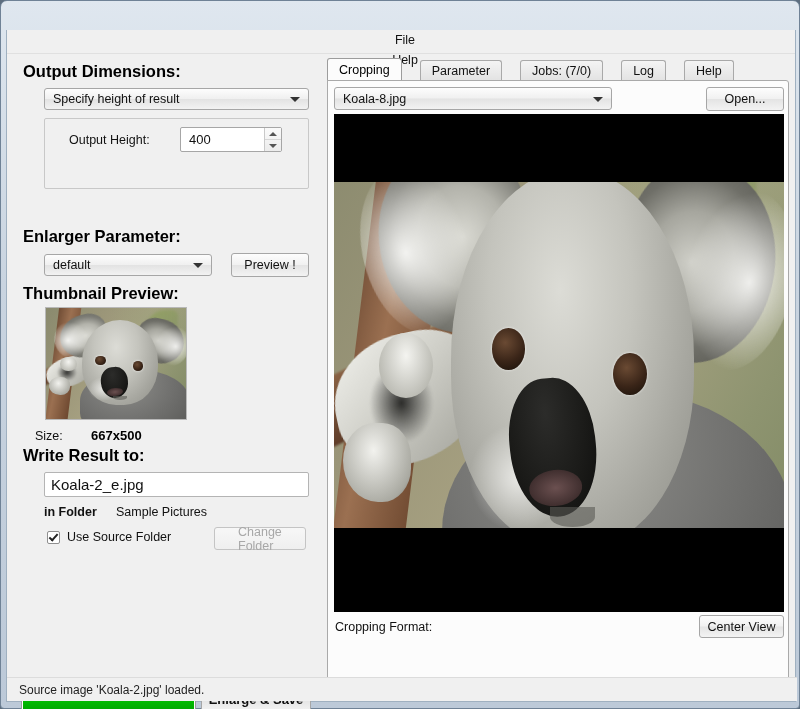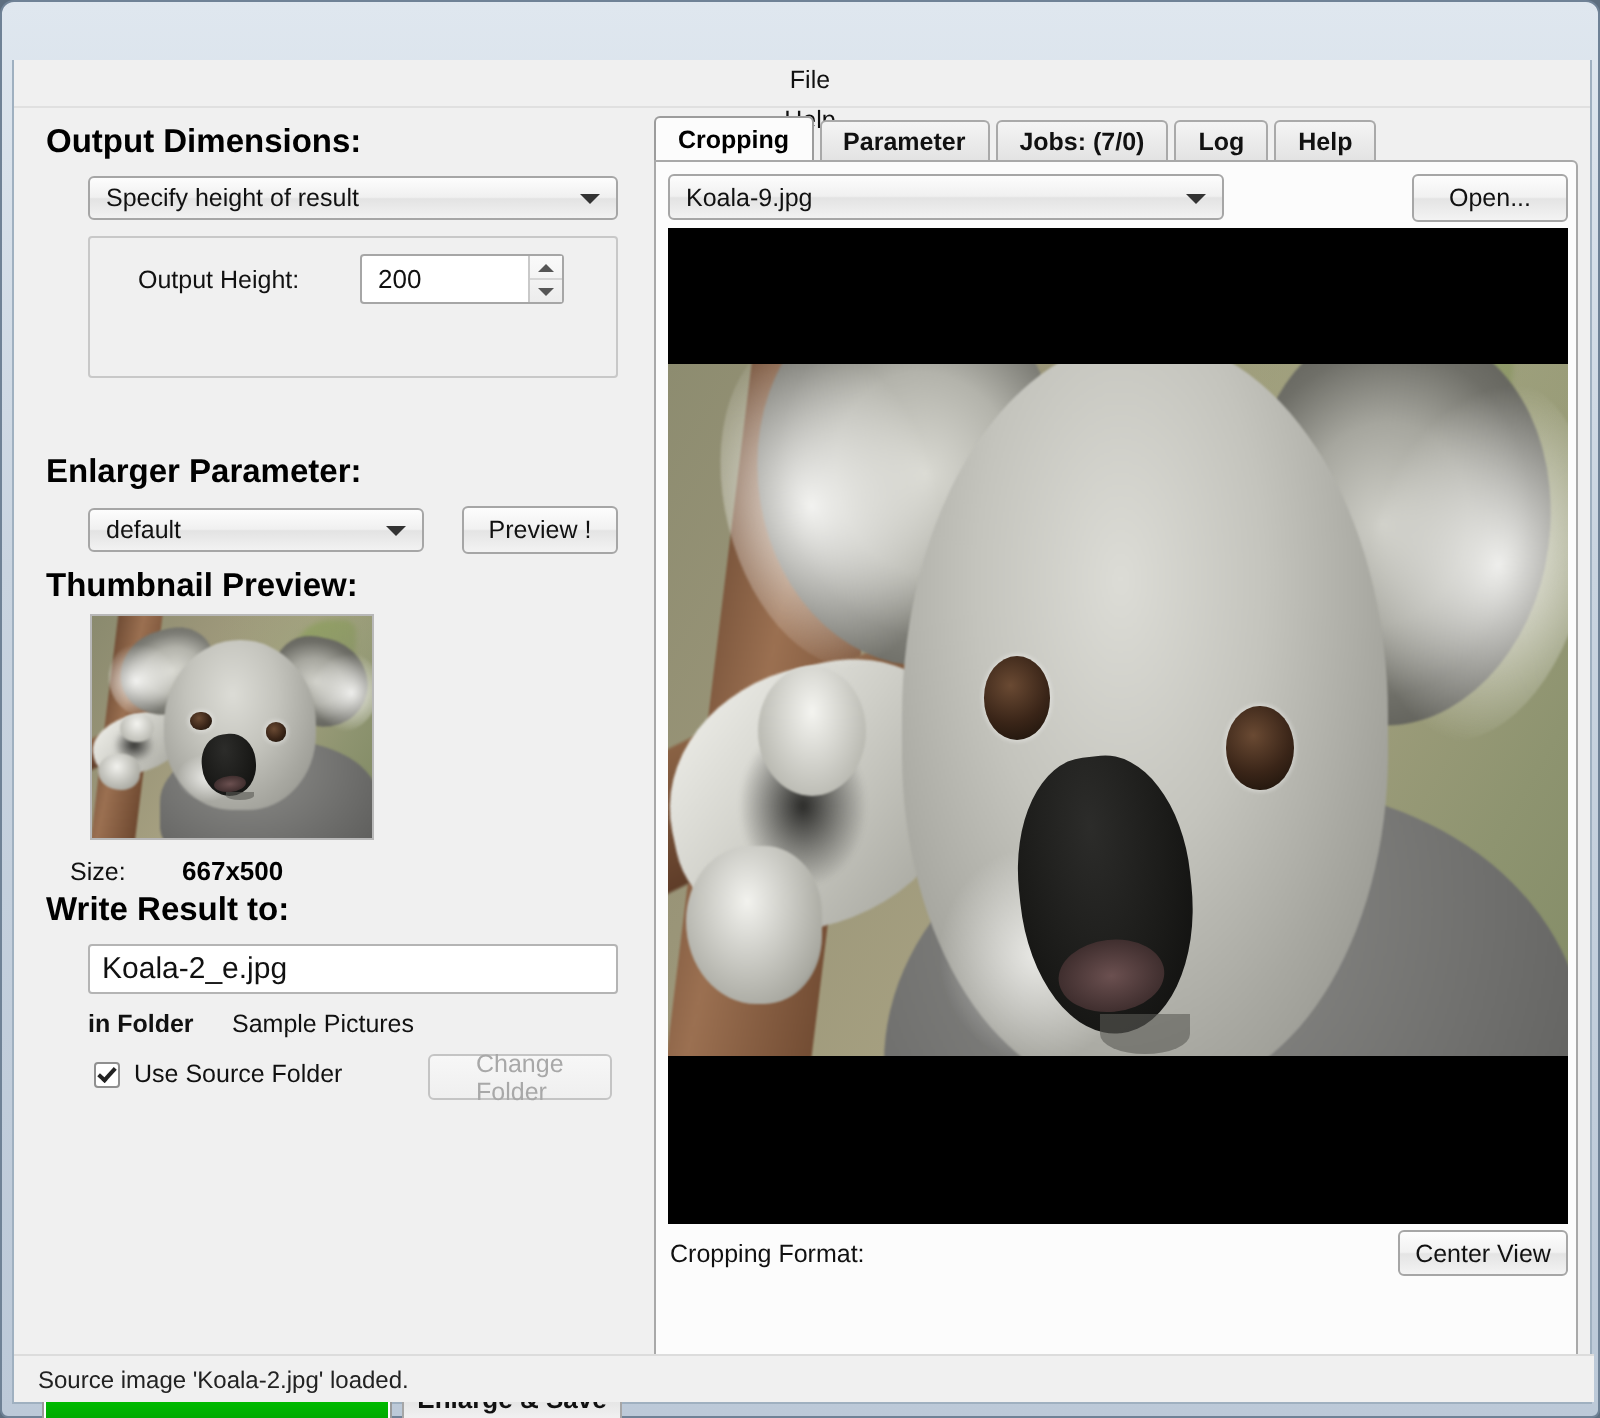--- a/index.html
+++ b/index.html
@@ -264,21 +264,21 @@
 
   
   #right { position:absolute; left:312px; top:0; width:478px; height:647px; }
 
   #tabrow { position:absolute; left:8px; top:4px; height:23px; display:flex; align-items:flex-end; }
   .tab {
     height:21px; padding:0 11px; font-size:12.5px; color:#111;
     display:flex;align-items:center;
     background: linear-gradient(180deg,#f4f4f4,#e2e2e2);
     border:1px solid #a9a9a9; border-bottom:none;
-    border-radius:3px 3px 0 0; margin-right:3px;font-weight:bold;
+    border-radius:3px 3px 0 0; margin-right:18px;
   }
   .tab.active {
     height:23px; background:#fcfcfc; color:#000;
     border-color:#9c9c9c;
   }
   #tabpanel {
     position:absolute; left:8px; top:26px; width:462px; height:604px;
     background:#fcfcfc; border:1px solid #a9a9a9; border-radius:0 3px 3px 3px;
   }
 
@@ -325,21 +325,21 @@
         <div class="section-head" style="position:absolute;left:0;top:8px;">Output Dimensions:</div>
 
         <div class="combo" style="position:absolute;left:37px;top:34px;width:265px;height:22px;">
           <span>Specify height of result</span>
           <span class="arrow"></span>
         </div>
 
         <div class="groupbox" style="position:absolute;left:37px;top:64px;width:265px;height:71px;">
           <div class="field-label" style="position:absolute;left:24px;top:14px;">Output Height:</div>
           <div class="spin" style="position:absolute;left:135px;top:8px;width:102px;height:25px;">
-            <div class="val">200</div>
+            <div class="val">400</div>
             <div class="btns">
               <div class="up">
                   <div class="tri-up"></div>
                 </div>
               <div class="dn">
                   <div class="tri-dn"></div>
                 </div>
             </div>
           </div>
         </div>
@@ -423,21 +423,21 @@
               <span>Log</span>
             </div>
           <div class="tab">
               <span>Help</span>
             </div>
         </div>
 
         <div id="tabpanel">
 
           <div class="combo" style="position:absolute;left:6px;top:6px;width:278px;height:23px;">
-            <span>Koala-9.jpg</span>
+            <span>Koala-8.jpg</span>
             <span class="arrow"></span>
           </div>
 
           <div class="btn" style="position:absolute;left:378px;top:6px;width:78px;height:24px;">
             <span>Open...</span>
           </div>
 
           <div id="imgframe">
             <div class="koala" style="position:absolute;left:0;top:0;width:450px;height:498px;">
               <div class="k-branch1"></div>

